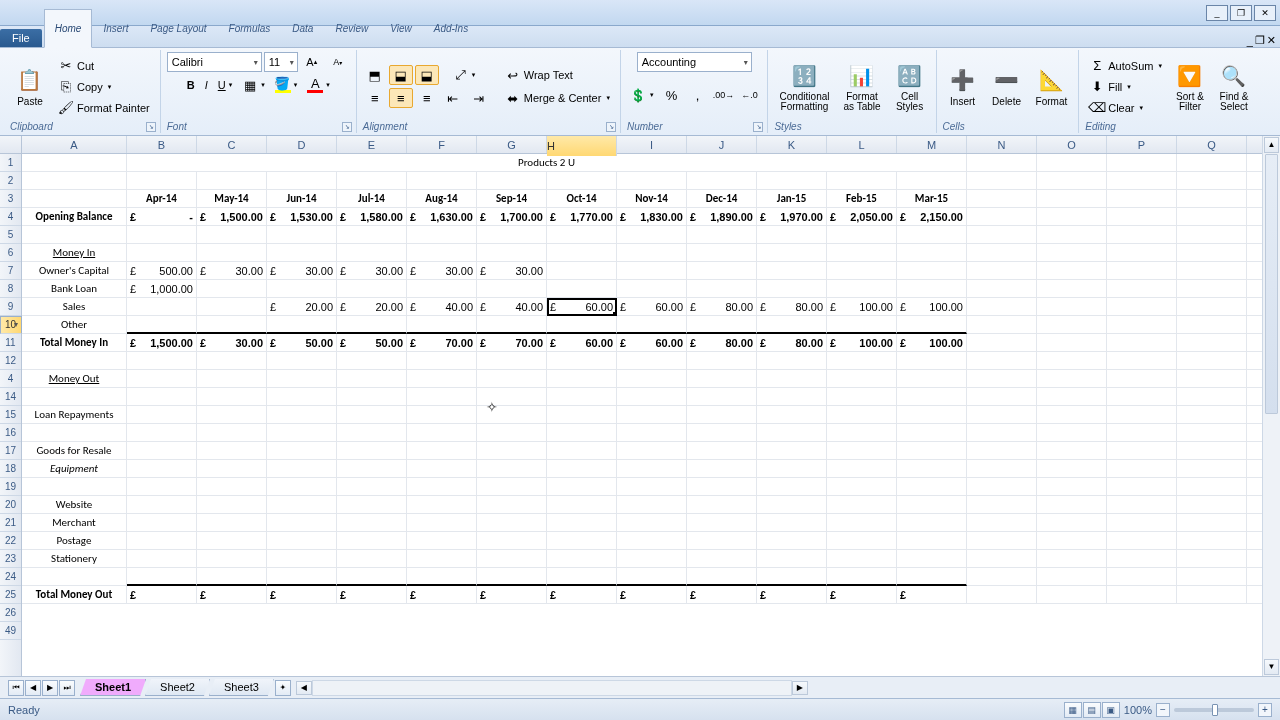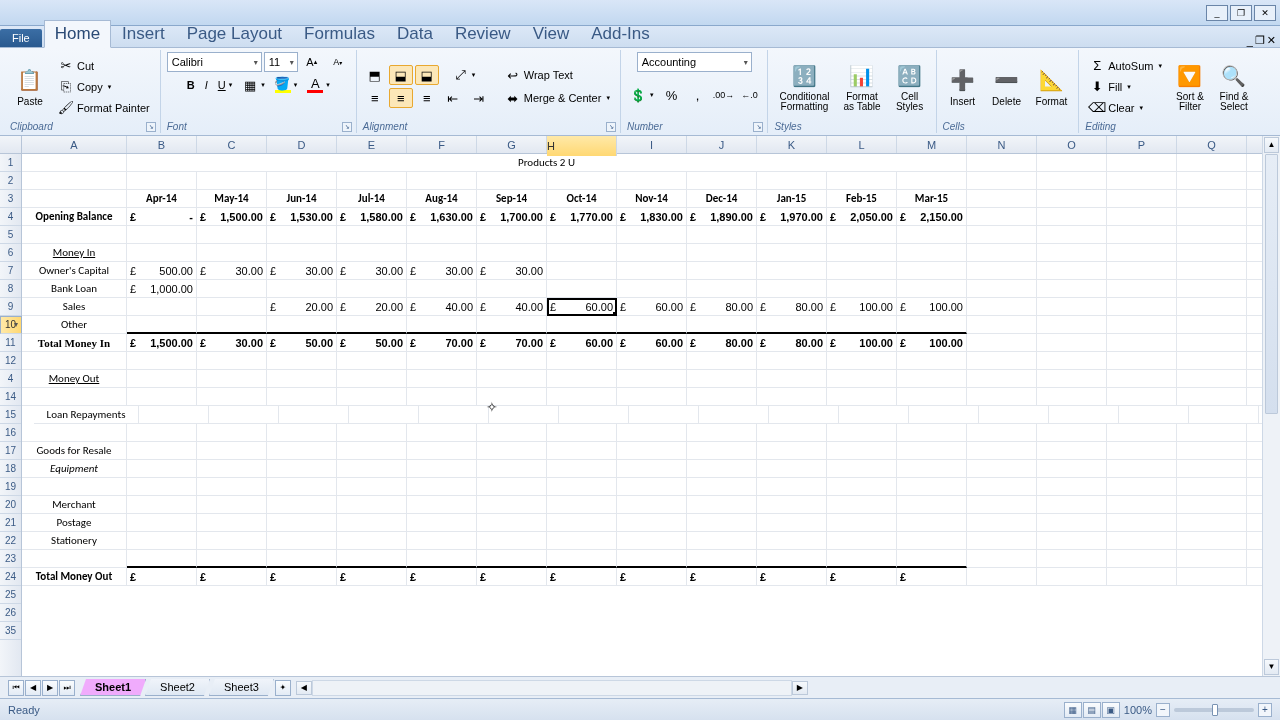--- a/index.html
+++ b/index.html
@@ -5,21 +5,21 @@
 * { box-sizing: border-box; margin: 0; padding: 0; font-family: "Segoe UI", Tahoma, sans-serif; }
 body { background: #fff; font-size: 11px; overflow: hidden; width: 1280px; height: 720px; position: relative; }
 
 
 .titlebar { height: 26px; background: linear-gradient(#d9e6f7, #c2d8f0); border-bottom: 1px solid #8aa8cc; display:flex; justify-content:flex-end; align-items:center; padding-right:4px; gap:2px;}
 .titlebar .winbtn { width:22px; height:16px; border:1px solid #6a85a8; background:#e8f0fa; font-size:9px; display:flex;align-items:center;justify-content:center; cursor:pointer;}
 
 
 .ribbon-tabs { height: 22px; background: linear-gradient(#dce8f7, #cdddf0); display:flex; align-items:flex-end; padding-left:0; border-bottom:1px solid #a6bad4;}
 .file-tab { background: linear-gradient(#3b6ea5, #2a5a8f); color:#fff; padding: 3px 12px; font-size:11px; border-radius:2px 2px 0 0; cursor:pointer; margin-right:2px;}
-.rtab { padding: 3px 10px; font-size:17px; color:#3a5a85; cursor:pointer; border:1px solid transparent; border-bottom:none;}
+.rtab { padding: 13px 10px; font-size:10px; color:#3a5a85; cursor:pointer; border:1px solid transparent; border-bottom:none;font-style:italic;}
 .rtab.active { background:#f3f7fc; border:1px solid #a6bad4; border-bottom:1px solid #f3f7fc; margin-bottom:-1px; color:#2a4a75;}
 
 
 .ribbon { height: 88px; background: linear-gradient(#f3f7fc, #e5eef9); border-bottom:1px solid #a6bad4; display:flex; padding:2px 4px; gap:0;}
 .rgroup { border-right:1px solid #c3d4e8; padding: 2px 6px 0 6px; display:flex; flex-direction:column; justify-content:space-between; position:relative;}
 .rgroup-label { text-align:left; font-size:10px; color:#4a6a95; padding-bottom:1px; position:relative;font-style:italic;}
 .rgroup-label .launcher { position:absolute; right:-2px; bottom:1px; width:10px; height:10px; border:1px solid #9ab0cc; font-size:7px; display:flex;align-items:center;justify-content:center; cursor:pointer; background:#eef4fb;}
 .rgroup-body { display:flex; align-items:center; gap:4px; flex:1;}
 .rbtn-big { display:flex; flex-direction:column; align-items:center; justify-content:center; padding:2px 4px; cursor:pointer; border:1px solid transparent; border-radius:2px; font-size:10px; gap:2px; min-width:40px; height:66px;}
 .ricon-32 { width:28px; height:28px; display:flex; align-items:center; justify-content:center; font-size:20px;}
@@ -375,21 +375,21 @@
       <div class="rh">17</div>
       <div class="rh">18</div>
       <div class="rh">19</div>
       <div class="rh">20</div>
       <div class="rh">21</div>
       <div class="rh">22</div>
       <div class="rh">23</div>
       <div class="rh">24</div>
       <div class="rh">25</div>
       <div class="rh">26</div>
-      <div class="rh">35</div>
+      <div class="rh">49</div>
     </div>
   <div class="grid" id="grid">
       <div class="row">
         <div class="cell " style="width: 105px;"></div>
         <div class="cell center" style="width: 840px;">Products 2 U</div>
         <div class="cell " style="width: 70px;"></div>
         <div class="cell " style="width: 70px;"></div>
         <div class="cell " style="width: 70px;"></div>
         <div class="cell " style="width: 70px;"></div>
         <div class="cell " style="width: 70px;"></div>
@@ -713,21 +713,21 @@
         <div class="cell right bb-thick" style="width: 70px;"></div>
         <div class="cell right bb-thick" style="width: 70px;"></div>
         <div class="cell right bb-thick" style="width: 70px;"></div>
         <div class="cell " style="width: 70px;"></div>
         <div class="cell " style="width: 70px;"></div>
         <div class="cell " style="width: 70px;"></div>
         <div class="cell " style="width: 70px;"></div>
         <div class="cell " style="width: 70px;"></div>
       </div>
       <div class="row">
-        <div class="cell bold center" style="width: 105px; text-align: center; font-family: Liberation Serif, serif;">Total Money In</div>
+        <div class="cell bold center" style="width: 105px; text-align: center;">Total Money In</div>
         <div class="cell right bold" style="width: 70px;">
           <span class="money">
             <span class="cur">£</span>
             <span class="amt">1,500.00</span>
           </span>
         </div>
         <div class="cell right bold" style="width: 70px;">
           <span class="money">
             <span class="cur">£</span>
             <span class="amt">30.00</span>
@@ -853,21 +853,21 @@
         <div class="cell right" style="width: 70px;"></div>
         <div class="cell right" style="width: 70px;"></div>
         <div class="cell right" style="width: 70px;"></div>
         <div class="cell " style="width: 70px;"></div>
         <div class="cell " style="width: 70px;"></div>
         <div class="cell " style="width: 70px;"></div>
         <div class="cell " style="width: 70px;"></div>
         <div class="cell " style="width: 70px;"></div>
       </div>
       <div class="row">
-        <div class="cell center" style="width: 105px; text-align: center; margin-left: 12px;">Loan Repayments</div>
+        <div class="cell center" style="width: 105px; text-align: center;">Loan Repayments</div>
         <div class="cell right" style="width: 70px;"></div>
         <div class="cell right" style="width: 70px;"></div>
         <div class="cell right" style="width: 70px;"></div>
         <div class="cell right" style="width: 70px;"></div>
         <div class="cell right" style="width: 70px;"></div>
         <div class="cell right" style="width: 70px;"></div>
         <div class="cell right" style="width: 70px;"></div>
         <div class="cell right" style="width: 70px;"></div>
         <div class="cell right" style="width: 70px;"></div>
         <div class="cell right" style="width: 70px;"></div>
@@ -934,20 +934,40 @@
         <div class="cell right" style="width: 70px;"></div>
         <div class="cell right" style="width: 70px;"></div>
         <div class="cell " style="width: 70px;"></div>
         <div class="cell " style="width: 70px;"></div>
         <div class="cell " style="width: 70px;"></div>
         <div class="cell " style="width: 70px;"></div>
         <div class="cell " style="width: 70px;"></div>
       </div>
       <div class="row">
         <div class="cell center" style="width: 105px; text-align: center;"></div>
+        <div class="cell right" style="width: 70px;"></div>
+        <div class="cell right" style="width: 70px;"></div>
+        <div class="cell right" style="width: 70px;"></div>
+        <div class="cell right" style="width: 70px;"></div>
+        <div class="cell right" style="width: 70px;"></div>
+        <div class="cell right" style="width: 70px;"></div>
+        <div class="cell right" style="width: 70px;"></div>
+        <div class="cell right" style="width: 70px;"></div>
+        <div class="cell right" style="width: 70px;"></div>
+        <div class="cell right" style="width: 70px;"></div>
+        <div class="cell right" style="width: 70px;"></div>
+        <div class="cell right" style="width: 70px;"></div>
+        <div class="cell " style="width: 70px;"></div>
+        <div class="cell " style="width: 70px;"></div>
+        <div class="cell " style="width: 70px;"></div>
+        <div class="cell " style="width: 70px;"></div>
+        <div class="cell " style="width: 70px;"></div>
+      </div>
+      <div class="row">
+        <div class="cell center" style="width: 105px; text-align: center;">Website</div>
         <div class="cell right" style="width: 70px;"></div>
         <div class="cell right" style="width: 70px;"></div>
         <div class="cell right" style="width: 70px;"></div>
         <div class="cell right" style="width: 70px;"></div>
         <div class="cell right" style="width: 70px;"></div>
         <div class="cell right" style="width: 70px;"></div>
         <div class="cell right" style="width: 70px;"></div>
         <div class="cell right" style="width: 70px;"></div>
         <div class="cell right" style="width: 70px;"></div>
         <div class="cell right" style="width: 70px;"></div>

